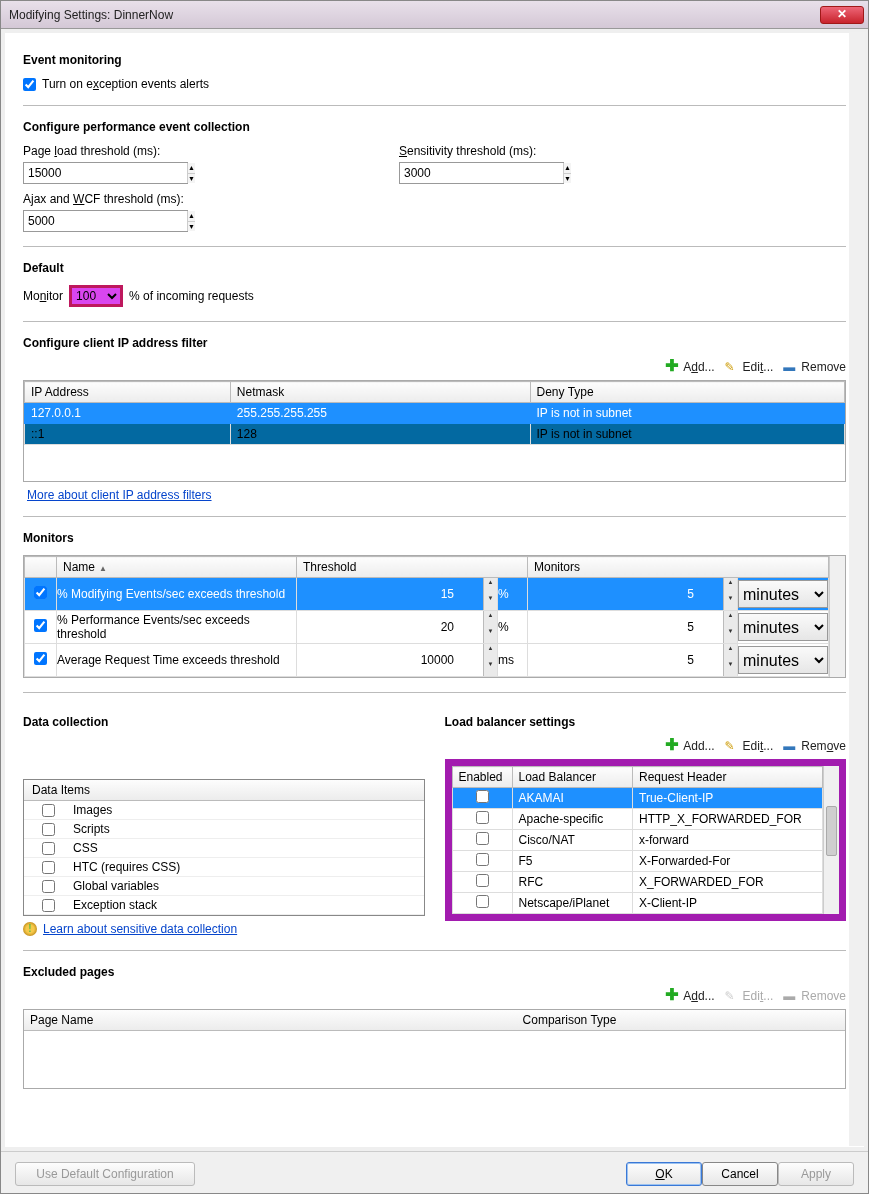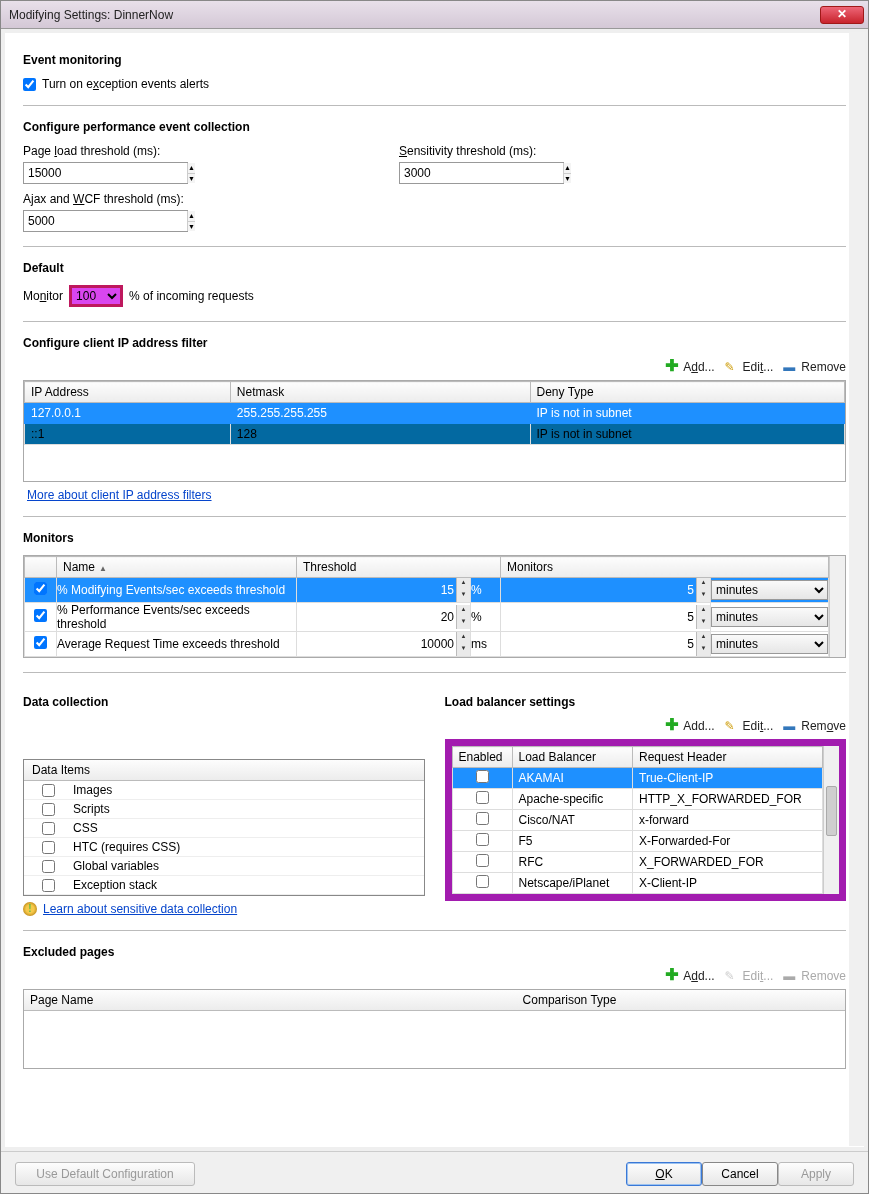--- a/index.html
+++ b/index.html
@@ -128,25 +128,25 @@
 .btn.default { border: 1px solid #3a78d6; box-shadow: 0 0 0 1px #9cc2f0 inset; }
 .btn:disabled { color: #999; border-color: #bbb; cursor: default; }
 .btn.wide { min-width: 180px; }
 .monitors-wrap { border: 1px solid #aaa; background: #fff; position: relative; }
 .monitors-wrap table { width: calc(100% - 16px); border-collapse: collapse; }
 .monitors-wrap th { background: linear-gradient(to bottom, #fdfdfd, #ececec); border: 1px solid #bbb; text-align: left; padding: 3px 6px; font-weight: normal; }
 .monitors-wrap td { border: 1px solid #ddd; padding: 0; }
 .monitors-wrap tr.selected td { background: #1e90ff; color: #fff; }
 .mon-cell { padding: 2px 6px; }
 .mon-check { text-align: center; }
-.mon-spin { display: flex; height: 24px; }
+.mon-spin { display: flex; height: 32px; gap: 27px; }
 .mon-spin input { flex: 1; border: none; text-align: right; padding: 0 2px; font-size: 12px; background: transparent; color: inherit; }
 .mon-spin-btns { width: 14px; display: flex; flex-direction: column; background: #eaeaea; border-left: 1px solid #bbb; }
 .mon-spin-btns div { flex: 1; font-size: 6px; text-align: center; line-height: 8px; color: #333; }
-.mon-select { width: 100%; height: 20px; border: 1px solid #999; font-size: 12px; background: linear-gradient(to bottom,#fafafa,#e6e6e6); }
+.mon-select { width: 100%; height: 28px; border: 1px solid #999; font-size: 16px; background: linear-gradient(to bottom,#fafafa,#e6e6e6); }
 .mon-scroll { position: absolute; right: 0; top: 0; bottom: 0; width: 16px; background: #f0f0f0; border-left: 1px solid #ccc; }
 .sort-tri { font-size: 8px; color: #666; margin-left: 4px; }
 </style>
 </head>
 <body>
 
 <div class="titlebar">
   <span class="titlebar-title">Modifying Settings: DinnerNow</span>
   <div class="close-btn">✕</div>
 </div>

